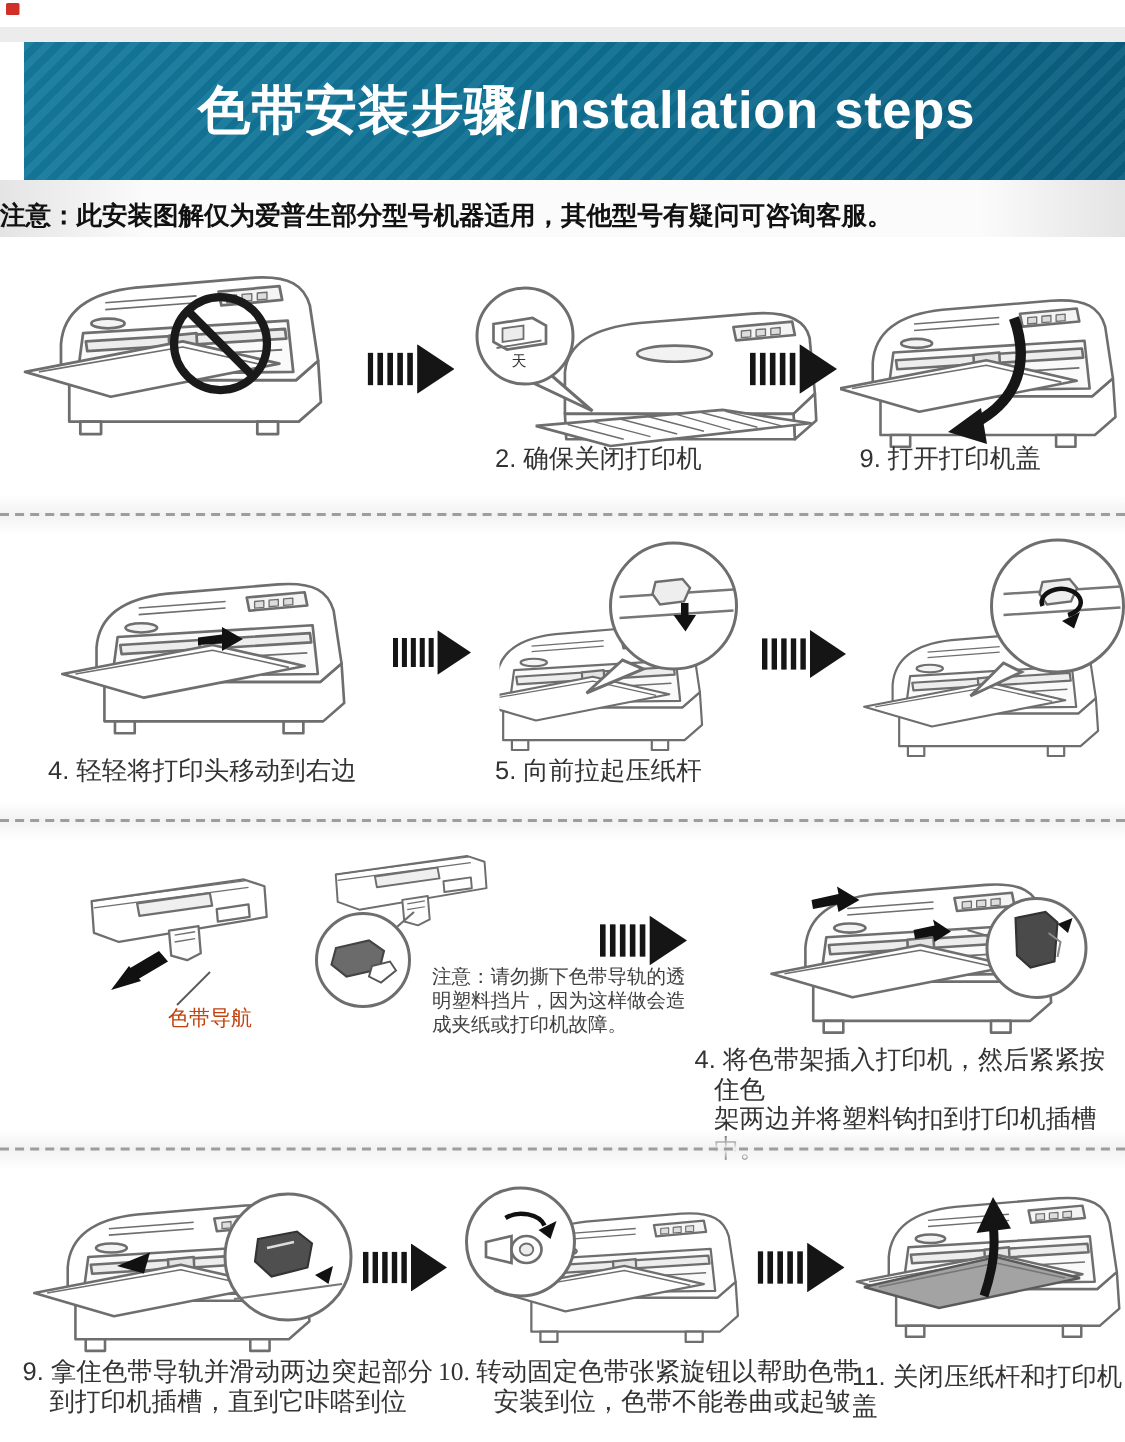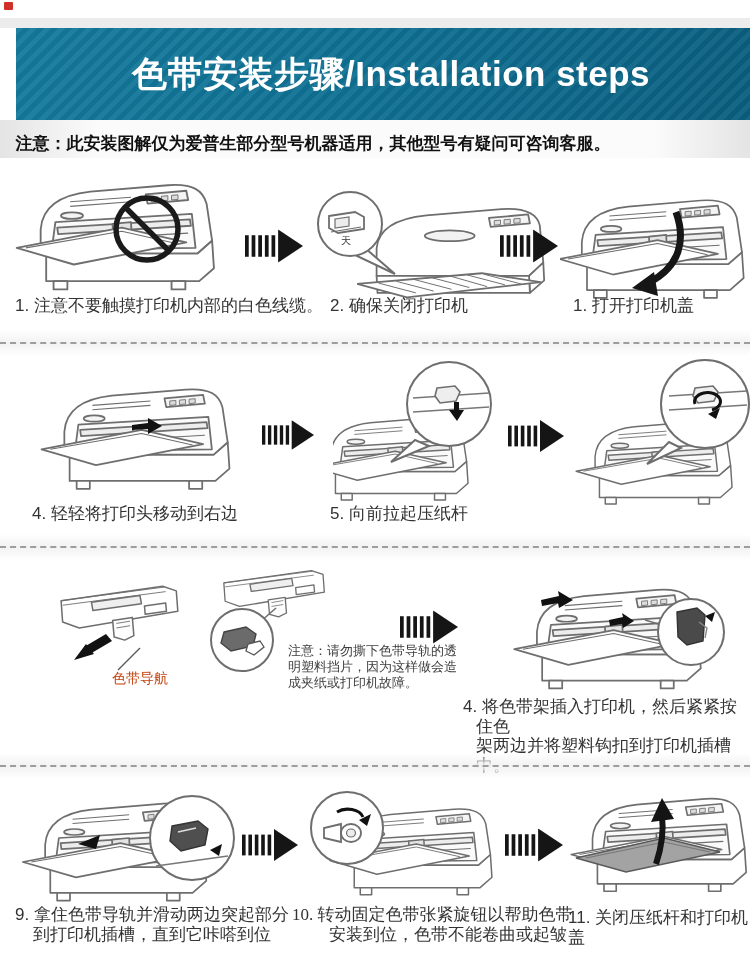--- a/index.html
+++ b/index.html
@@ -8,21 +8,21 @@
   .corner-mark{position:absolute;left:4px;top:2px;width:9px;height:8px;background:#d03028;border-radius:1px;}
   .band-top{position:absolute;left:0;top:18px;width:750px;height:10px;background:#ececec;}
   .banner{position:absolute;left:16px;top:28px;width:750px;height:92px;
           background:linear-gradient(110deg,#157a9d 0%,#0f7093 45%,#0a5d7e 100%);}
   .banner::after{content:"";position:absolute;inset:0;
           background:repeating-linear-gradient(135deg,rgba(255,255,255,.05) 0 5px,rgba(0,0,0,.04) 5px 10px);}
   .banner-title{position:relative;z-index:2;line-height:92px;text-align:center;color:#ffffff;
           font-size:35px;font-weight:700;letter-spacing:.5px;}
   .band-sub{position:absolute;left:0;top:120px;width:750px;height:38px;
           background:linear-gradient(90deg,#e4e4e4 0%,#fbfbfb 13%,#fbfbfb 87%,#e4e4e4 100%);}
-  .notice{position:absolute;left:0;top:132px;width:626px;text-align:center;
+  .notice{position:absolute;left:0;top:132px;width:626px;
           font-size:17px;font-weight:700;color:#111;}
   .sep{position:absolute;left:0;width:750px;height:0;border-top:2px dashed #9d9d9d;}
   .sep-shade{position:absolute;left:0;width:750px;height:26px;
           background:linear-gradient(180deg,rgba(240,240,240,0) 0%,#f2f2f2 50%,rgba(240,240,240,0) 100%);}
   .cap{position:absolute;font-size:17px;color:#333;line-height:19.5px;white-space:pre-line;}
   .hang7{padding-left:23px;text-indent:-23px;}
   .hang8{padding-left:13px;text-indent:-13px;}
   .hang9{padding-left:18px;text-indent:-18px;}
   .hang10{padding-left:37px;text-indent:-37px;font-family:Liberation Serif, serif;}
   .part-label{position:absolute;left:112px;top:670px;font-size:14px;color:#c2410c;}
@@ -137,23 +137,22 @@
   <div class="scene" style="left:560px;top:186px;width:190px;height:120px">
     <svg viewBox="0 0 190 120">
       <use href="#printer-open" x="-4" y="0" width="198" height="122"></use>
       <g fill="#161616">
         <path d="M116 26 C126 54 120 80 90 96" fill="none" stroke="#161616" stroke-width="7"></path>
         <polygon points="72,102 94,86 98,110"></polygon>
       </g>
     </svg>
   </div>
 
-  <div class="cap" style="left:15px;top:296px">1. 注意不要触摸打印机内部的白色线缆。</div>
   <div class="cap" style="left:330px;top:296px">2. 确保关闭打印机</div>
-  <div class="cap" style="left:573px;top:296px">1. 打开打印机盖</div>
+  <div class="cap" style="left:573px;top:296px">9. 打开打印机盖</div>
 
   <div class="sep-shade" style="top:330px"></div>
   <div class="sep" style="top:342px"></div>
 
   <div class="scene" style="left:40px;top:372px;width:196px;height:130px">
     <svg viewBox="0 0 196 130">
       <use href="#printer-open" x="-2" y="2" width="202" height="126"></use>
       <g fill="#111">
         <polygon points="92,53 108,51 108,46 122,54 108,62 108,57 92,58"></polygon>
       </g>

